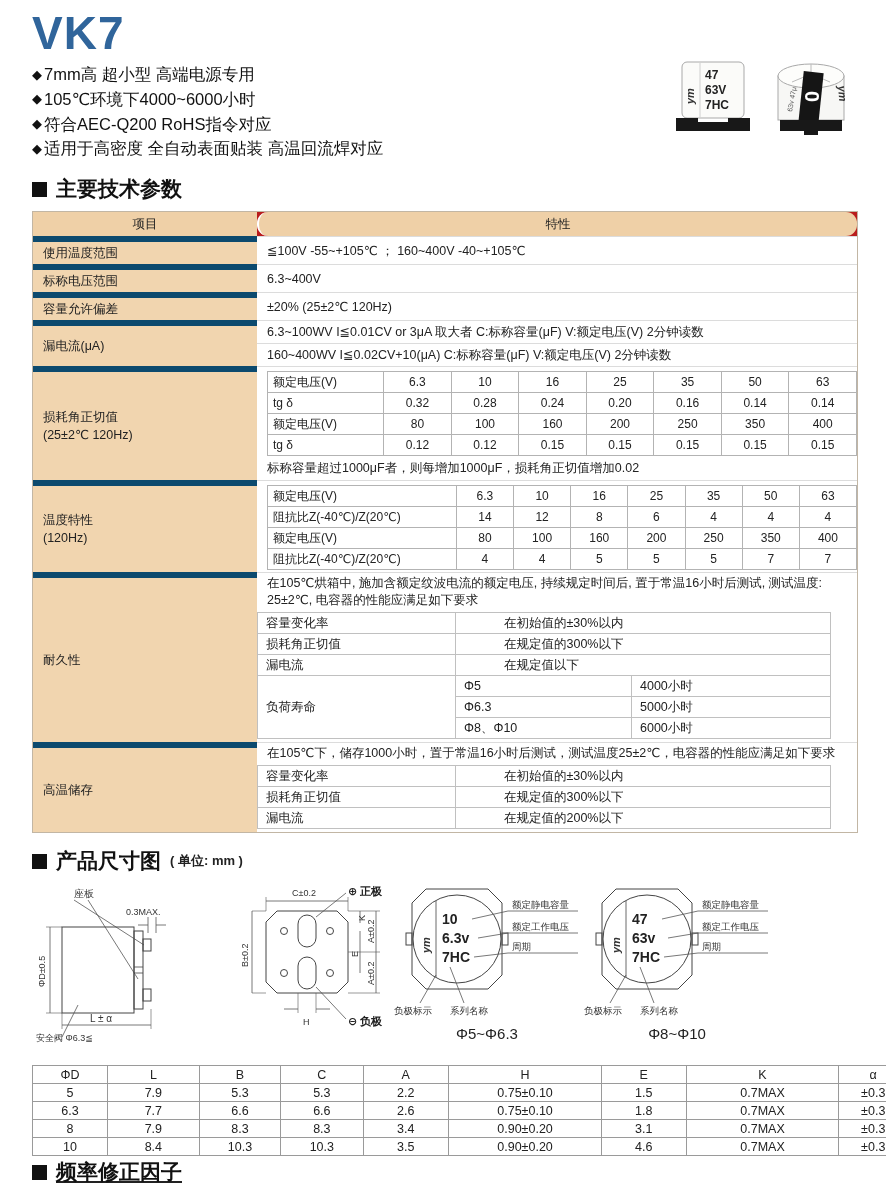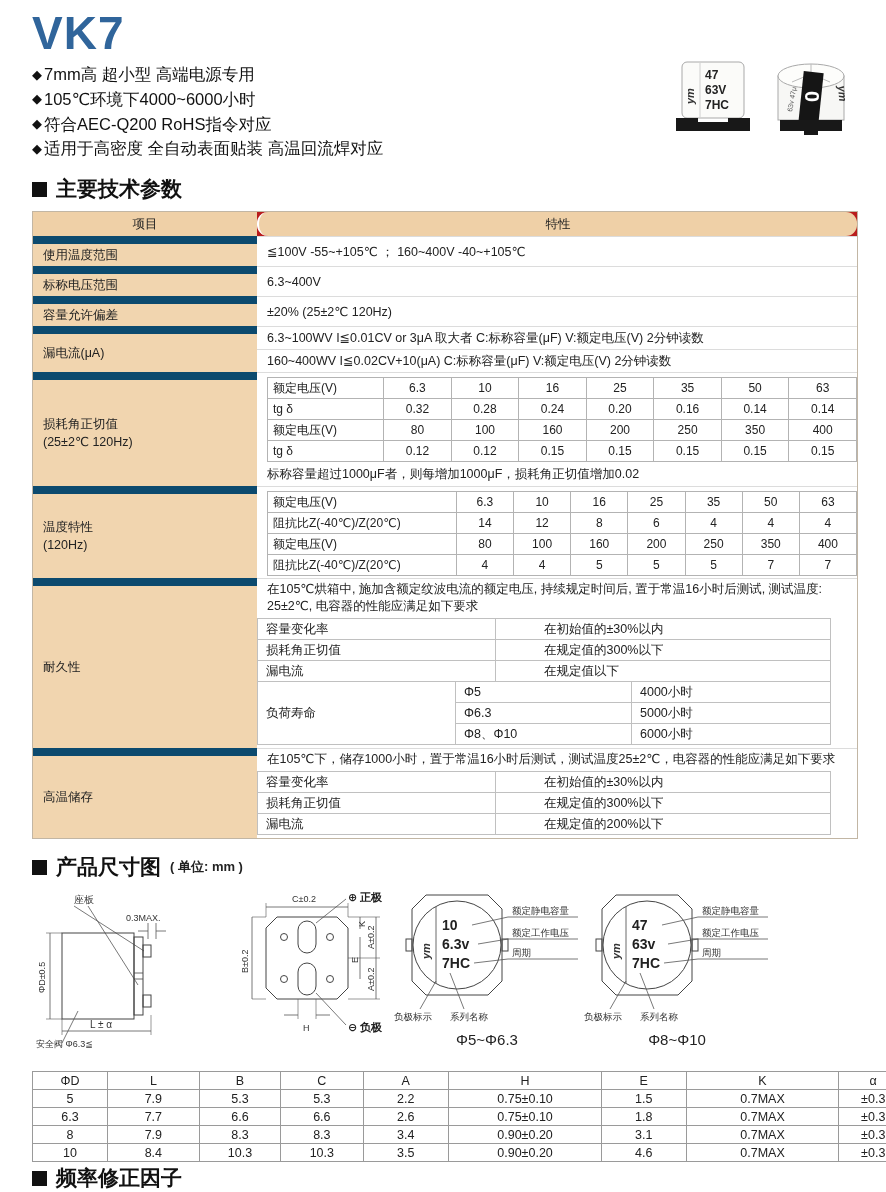--- a/index.html
+++ b/index.html
@@ -17,21 +17,21 @@
 
   
   .sect { display:flex; align-items:center; gap:9px; margin:14px 0 8px 0; }
   .sq { width:15px; height:15px; background:#111; flex:0 0 auto; }
   .sect-title { font-size:21px; font-weight:bold; color:#111; }
   .sect-unit { font-size:13px; font-weight:bold; }
 
   
   .ttable { width:826px; border:1px solid #c2b6a4; font-size:12.5px; line-height:18px; background:#b91c1c; }
   .trow { display:flex; }
-  .trow + .trow .tlabel { border-top:8px solid #0c4a6e; }
+  .trow + .trow .tlabel { border-top:6px solid #0c4a6e; }
   .trow + .trow .tval  { border-top:1px solid #dcdcdc; }
   .tlabel { width:224px; background:#f1d5af; padding:2px 10px; display:flex; flex-direction:column; justify-content:center; flex:0 0 auto; }
   .tval { flex:1; background:#fff; display:flex; flex-direction:column; justify-content:center; padding:2px 10px; }
   .thead .tlabel, .thead .tval { background:#efd0a7; align-items:center; justify-content:center; padding:3px 10px; }
   .thead .tval { border-left:2px solid #fff;border-radius:11px; }
   .tval.tight { padding:0; }
   .vline { padding:2px 10px; }
   .vline + .vline { border-top:1px solid #dcdcdc; }
 
   table.itab { border-collapse:collapse; margin:4px 0 2px 10px; }
@@ -40,21 +40,21 @@
   .tand-tab td.ih { width:86px; }
   .tand-tab td.ic { width:50px; }
   .temp-tab td.ih { width:152px; }
   .temp-tab td.ic { width:46px; }
   .tnote { padding:1px 10px 3px 10px; }
 
   .intro { padding:2px 10px; line-height:17px; }
   .kvwrap { border:1px solid #c0c0c0; margin:1px 26px 3px 0; }
   .kvrow { display:flex; }
   .kvrow + .kvrow, .llwrap { border-top:1px solid #c0c0c0; }
-  .kvk { width:238px; border-right:1px solid #c0c0c0; padding:1px 8px; flex:0 0 auto; }
+  .kvk { width:198px; border-right:1px solid #c0c0c0; padding:1px 8px; flex:0 0 auto; }
   .kvv { flex:1; padding:1px 8px;margin-left:40px; }
   .llwrap { display:flex; }
   .lll { width:198px; border-right:1px solid #c0c0c0; display:flex; align-items:center; padding:0 8px; flex:0 0 auto; }
   .llrows { flex:1; }
   .llrow { display:flex; }
   .llrow + .llrow { border-top:1px solid #c0c0c0; }
   .llk { width:176px; border-right:1px solid #c0c0c0; padding:1px 8px; flex:0 0 auto; }
   .llv { flex:1; padding:1px 8px; }
 
   
@@ -509,18 +509,18 @@
       <td>10.3</td>
       <td>3.5</td>
       <td>0.90±0.20</td>
       <td>4.6</td>
       <td>0.7MAX</td>
       <td>±0.3</td>
     </tr>
   </tbody>
     </table>
 
-  <div class="sect" style="margin-top:2px;">
+  <div class="sect" style="margin-top:2px;text-decoration:underline;">
     <div class="sq"></div>
     <div class="sect-title">频率修正因子</div>
   </div>
 
 </div>
 
 </body></html>

